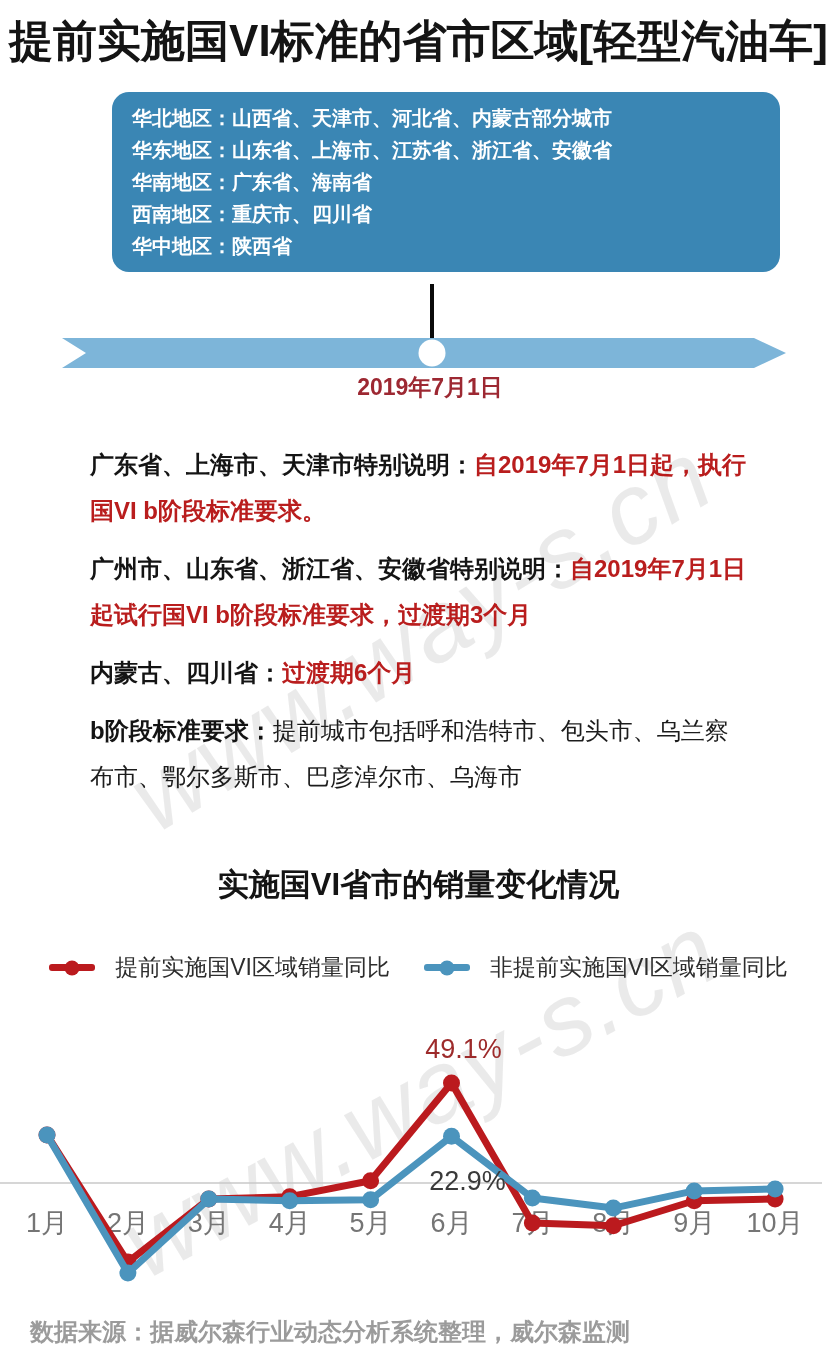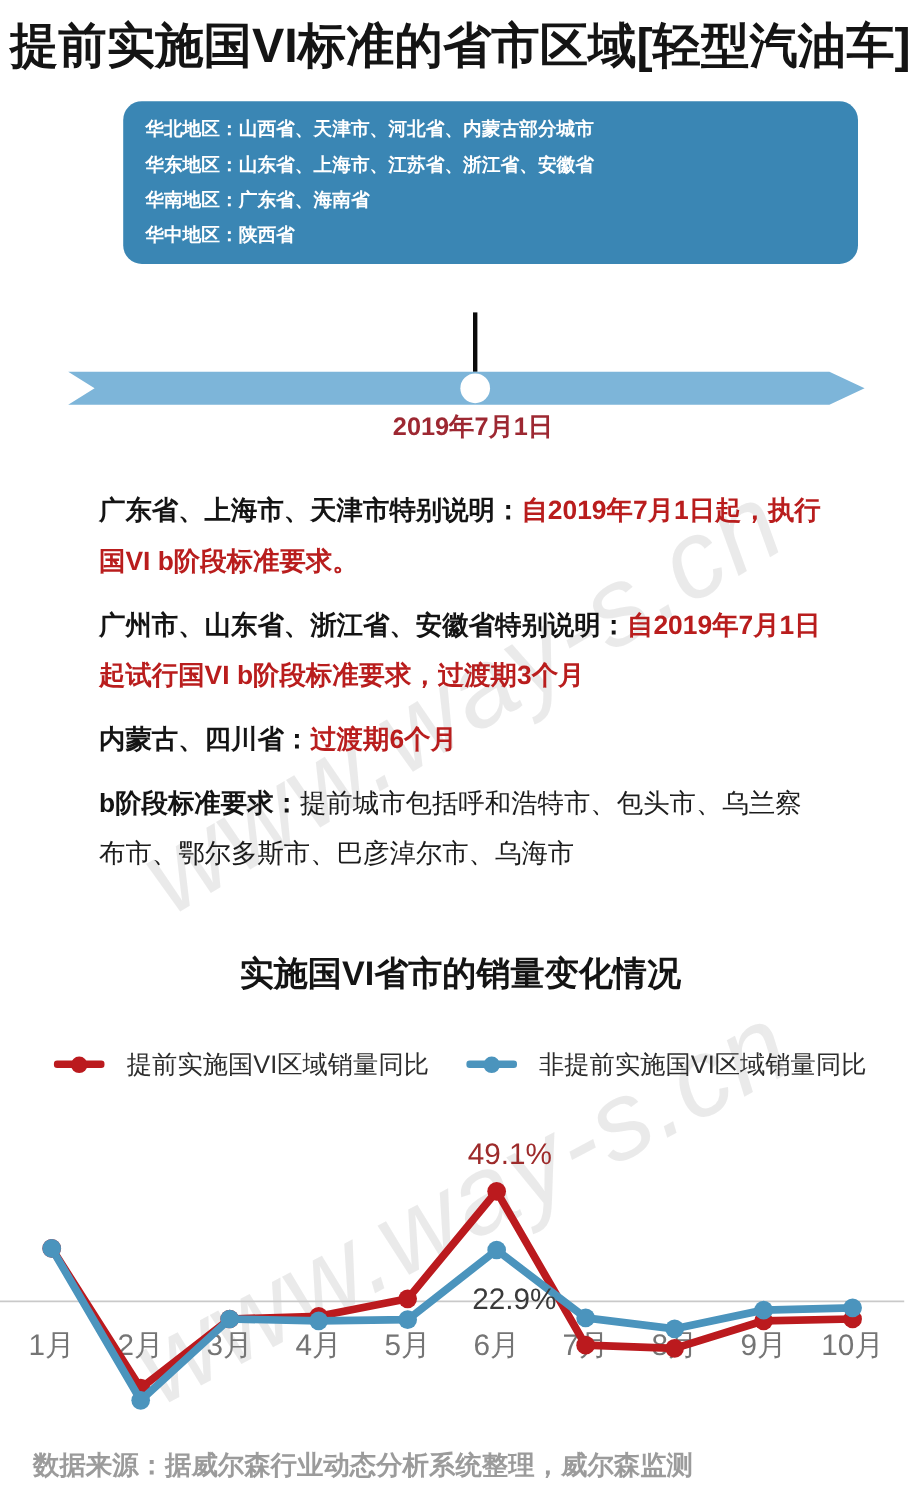--- a/index.html
+++ b/index.html
@@ -19,21 +19,21 @@
 
   #main-title{
     position:absolute;top:12px;left:0;width:100%;text-align:center;
     font-size:44px;font-weight:bold;color:#141414;
   }
   #region-box{
     position:absolute;left:112px;top:92px;width:668px;box-sizing:border-box;
     background:var(--region-bg,#3a86b4);border-radius:17px;
     padding:10px 14px 10px 20px;
   }
-  .region-line{color:#ffffff;font-weight:bold;font-size:17px;line-height:32px;white-space:nowrap;}
+  .region-line{color:#ffffff;font-weight:bold;font-size:20px;line-height:32px;white-space:nowrap;}
 
   #timeline-stem{position:absolute;left:430px;top:284px;width:4px;height:54px;background:#0a0a0a;}
   #timeline-svg{position:absolute;left:0;top:334px;}
   #timeline-date{
     position:absolute;left:0;top:372px;width:860px;text-align:center;
     font-size:23px;font-weight:bold;color:var(--date-red,#9d2832);
   }
 
   #notes{position:absolute;left:78px;top:430px;width:684px;font-size:24px;line-height:46px;}
   #notes p{margin:12px;}
@@ -68,20 +68,21 @@
 
 <div class="watermark" id="wm1">www.way-s.cn</div>
 <div class="watermark" id="wm2">www.way-s.cn</div>
 
 <div id="main-title" class="layer">提前实施国VI标准的省市区域[轻型汽油车]</div>
 
 <div id="region-box" class="layer">
     <div class="region-line">华北地区：山西省、天津市、河北省、内蒙古部分城市</div>
     <div class="region-line">华东地区：山东省、上海市、江苏省、浙江省、安徽省</div>
     <div class="region-line">华南地区：广东省、海南省</div>
+    <div class="region-line">西南地区：重庆市、四川省</div>
     <div class="region-line">华中地区：陕西省</div>
   </div>
 
 <div id="timeline-stem" class="layer"></div>
 <svg id="timeline-svg" class="layer" width="837" height="40" viewBox="0 0 837 40">
   <polygon id="timeline-band" points="62,4 754,4 786,19 754,34 62,34 86,19" fill="#7db5d9"></polygon>
   <circle id="timeline-dot" cx="432" cy="19" r="13.5" fill="#ffffff"></circle>
 </svg>
 <div id="timeline-date" class="layer">2019年7月1日</div>
 

